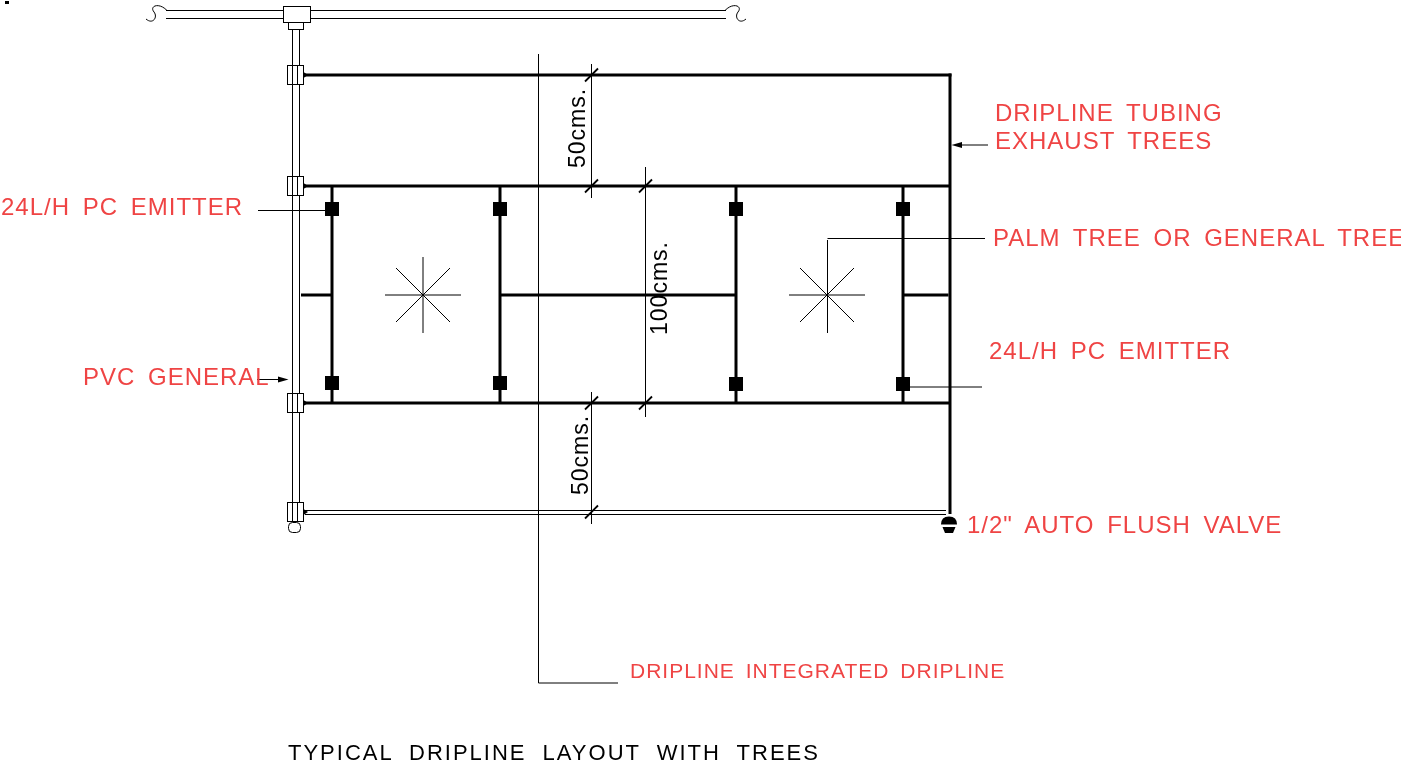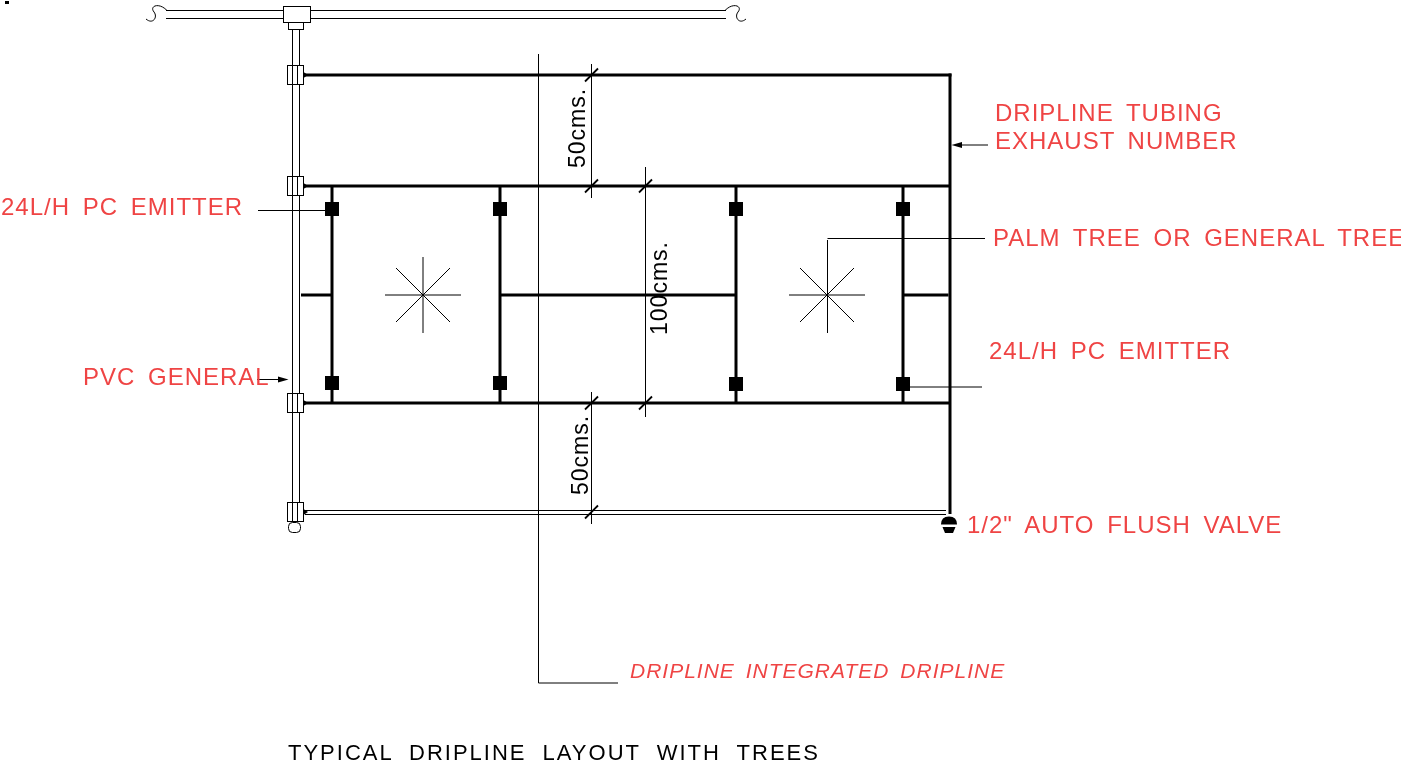--- a/index.html
+++ b/index.html
@@ -13,21 +13,21 @@
   }
   .stage svg{position:absolute;left:0;top:0;}
   .lbl{
     position:absolute;
     font-size:24px;
     letter-spacing:1px;
     word-spacing:5px;
     white-space:nowrap;
     color:#ef4444;
   }
-  .lbl.small{font-size:21px;word-spacing:4px;font-style:italic;}
+  .lbl.small{font-size:21px;word-spacing:4px;}
   .vdim{
     position:absolute;
     width:100px;height:26px;
     font-size:23px;
     letter-spacing:1px;
     text-align:center;
     transform:rotate(-90deg);
     transform-origin:center center;
     white-space:nowrap;
   }
@@ -172,21 +172,21 @@
       <path d="M941,524.5 Q941,516.5 949,516.5 Q957,516.5 957,524.5 Z"></path>
       <path d="M942.5,527 L955.5,527 L953,533 L945,533 Z"></path>
     </g>
   </svg>
 
   <div class="lbl" style="left:1px;top:193px;">24L/H PC EMITTER</div>
 
   <div class="lbl" style="left:83px;top:363px;">PVC GENERAL</div>
 
   <div class="lbl" style="left:995px;top:99px;">DRIPLINE TUBING</div>
-  <div class="lbl" style="left:995px;top:127px;">EXHAUST NUMBER</div>
+  <div class="lbl" style="left:995px;top:127px;">EXHAUST TREES</div>
 
   <div class="lbl" style="left:993px;top:224px;">PALM TREE OR GENERAL TREE</div>
 
   <div class="lbl" style="left:989px;top:337px;">24L/H PC EMITTER</div>
 
   <div class="lbl" style="left:967px;top:511px;">1/2" AUTO FLUSH VALVE</div>
 
   <div class="lbl small" style="left:630px;top:659px;">DRIPLINE INTEGRATED DRIPLINE</div>
 
   <div class="vdim" style="left:527px;top:115px;">50cms.</div>

